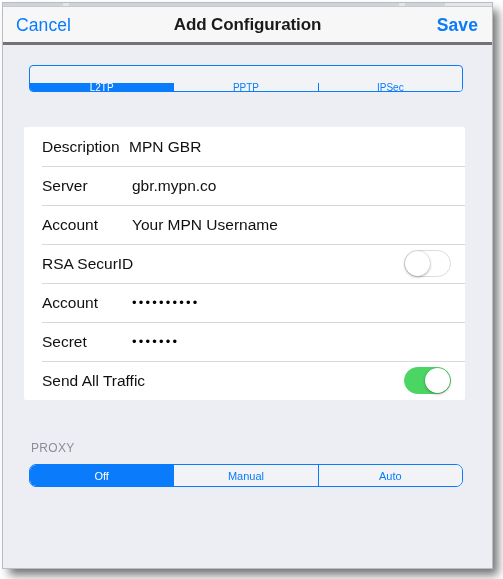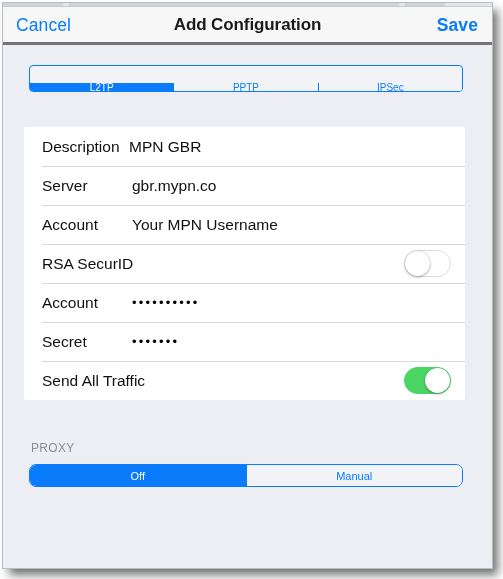--- a/index.html
+++ b/index.html
@@ -295,16 +295,17 @@
         </div>
       </div>
 
     </div>
 
     <div class="section-header">PROXY</div>
 
     <div class="segmented proxy">
       <div class="seg active">Off</div>
       <div class="seg">Manual</div>
+      <div class="seg">Auto</div>
     </div>
 
   </div>
 </div>
 
 </body></html>

